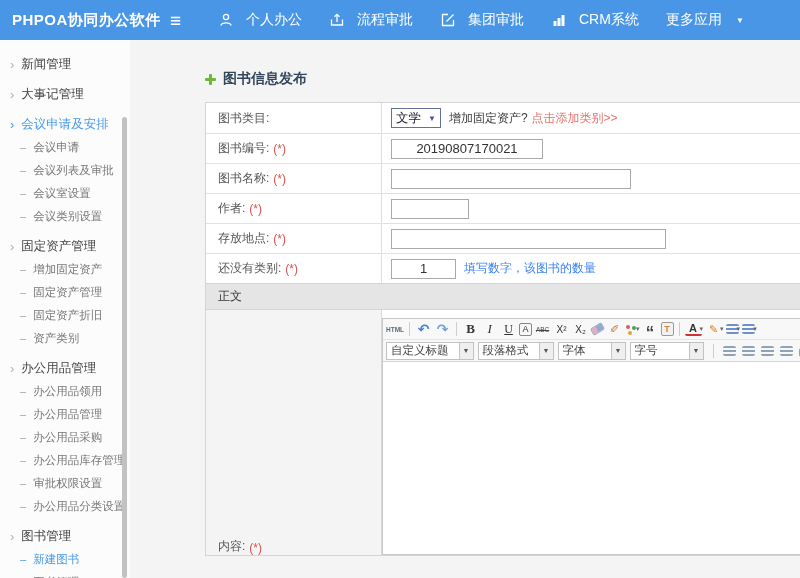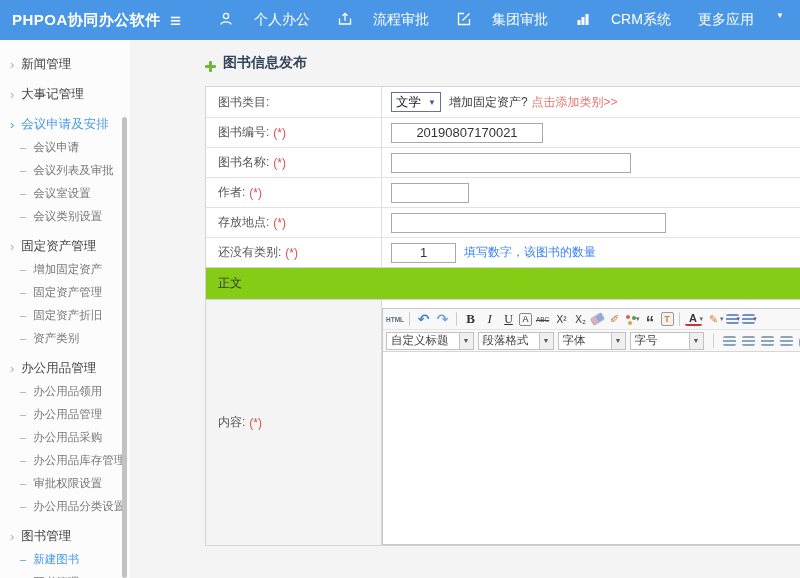--- a/index.html
+++ b/index.html
@@ -4,65 +4,65 @@
 <style>
   *{margin:0;padding:0;box-sizing:border-box;}
   html,body{width:800px;height:578px;overflow:hidden;}
   body{font-family:"Liberation Sans","DejaVu Sans",sans-serif;background:#f4f4f5;font-size:12px;color:#444;}
 
   
   .topbar{height:40px;background:#4a96e6;display:flex;align-items:center;color:#fff;}
   .logo{width:170px;padding-left:12px;font-size:15px;font-weight:bold;letter-spacing:.5px;}
   .burger{width:22px;font-size:19px;line-height:1;margin-right:26px;cursor:pointer;}
   .nav{display:flex;align-items:center;gap:27px;}
-  .nav-item{display:flex;gap:20px;font-size:14px;cursor:pointer;}
+  .nav-item{display:flex;align-items:center;gap:12px;font-size:14px;cursor:pointer;}
   .nav-item svg{display:block;}
   .nav-caret{font-size:8px;margin-left:2px;}
 
   
   .shell{display:flex;height:538px;}
 
   
   .sidebar{width:130px;background:#fcfcfc;position:relative;padding-top:6px;flex:none;}
   .side-item{height:23px;display:flex;align-items:center;padding-left:10px;gap:7px;cursor:pointer;white-space:nowrap;}
   .side-item.sec{margin-top:7px;font-size:12.5px;color:#444;}
   .side-item.ch{padding-left:20px;font-size:11.5px;color:#777;}
   .side-item .pre{color:#a8b2bc;font-size:13px;line-height:1;}
   .side-item.ch .pre{color:#9aa3ac;font-size:11px;}
   .side-item.active,.side-item.active .pre{color:#4a9ae8;}
   .thumb{position:absolute;right:3px;top:77px;bottom:0;width:5px;background:#c2c2c2;border-radius:3px;}
 
   
   .main{flex:1;padding:14px 0 0 75px;overflow:hidden;}
-  .title{display:flex;align-items:flex-end;gap:7px;height:18px;}
+  .title{display:flex;align-items:center;gap:7px;height:18px;margin-top:16px;}
   .title .ttl{font-size:14px;font-weight:bold;color:#33475c;}
   .plus{width:11px;height:11px;position:relative;}
   .plus::before,.plus::after{content:'';position:absolute;background:#6fb73c;border-radius:1px;}
   .plus::before{left:4px;top:0;width:3px;height:11px;}
   .plus::after{top:4px;left:0;width:11px;height:3px;}
 
   
   .ftable{margin-top:14px;background:#fff;border:1px solid #d4d4d4;border-right:none;}
   .frow{display:flex;height:30px;border-top:1px solid #e2e2e2;}
   .frow:first-child{border-top:none;}
   .lab{width:176px;padding-left:12px;display:flex;align-items:center;gap:4px;border-right:1px solid #dedede;color:#555;flex:none;}
   .req{color:#d9534f;}
   .val{flex:1;display:flex;align-items:center;padding-left:9px;gap:8px;overflow:hidden;}
   .inp{height:20px;border:1px solid #a9a9a9;font-size:13px;padding:0 3px;color:#333;font-family:inherit;background:#fff;text-align:center;}
   .w150{width:152px;}.w240{width:240px;}.w78{width:78px;}.w275{width:275px;}.w65{width:65px;}
   .fsel{border:1px solid #63719b;height:20px;display:inline-flex;align-items:center;padding:0 4px;gap:7px;background:#fff;color:#223;font-size:12.5px;cursor:pointer;}
   .fsel .tri{font-size:8px;color:#4452a8;}
   .note{color:#3a3a3a;}
   .addlink{color:#e4726a;cursor:pointer;}
   .hint{color:#3b82f6;}
-  .secrow{height:32px;background:#84cc16;display:flex;align-items:center;padding-left:12px;color:#333;border-top:1px solid #d4d4d4;}
+  .secrow{height:26px;background:#e5e5e5;display:flex;align-items:center;padding-left:12px;color:#333;border-top:1px solid #d4d4d4;}
 
   
   .editrow{display:flex;height:246px;border-top:1px solid #d4d4d4;box-shadow:inset 1px 0 0 #9fc0e0;}
-  .lab2{width:176px;padding-left:12px;display:flex;align-items:center;gap:4px;background:#f4f4f4;border-right:1px solid #d8d8d8;color:#555;flex:none;}
+  .lab2{width:176px;padding-left:12px;display:flex;align-items:flex-end;gap:4px;background:#f4f4f4;border-right:1px solid #d8d8d8;color:#555;flex:none;}
   .edit{flex:1;padding-top:8px;overflow:hidden;}
   .uedit{border:1px solid #c8c8c8;border-right:none;height:100%;}
   .toolbar{background:#f8f8f8;border-bottom:1px solid #d6d6d6;}
   .trow{height:21px;display:flex;align-items:center;gap:2px;padding:0 3px;overflow:hidden;white-space:nowrap;}
   .trow1{border-bottom:1px solid #e4e4e4;}
   .ticon{min-width:17px;height:17px;display:inline-flex;align-items:center;justify-content:center;font-size:11px;color:#444;cursor:pointer;border-radius:2px;flex:none;}
   .car7{font-size:7px;color:#666;margin-left:-2px;cursor:pointer;}
   .tsep{width:1px;height:14px;background:#ccc;margin:0 3px;min-width:1px;}
   .g-html{font-size:6.5px;font-weight:bold;color:#566c7e;letter-spacing:0;}
   .g-b{font-size:14px;font-weight:bold;}

